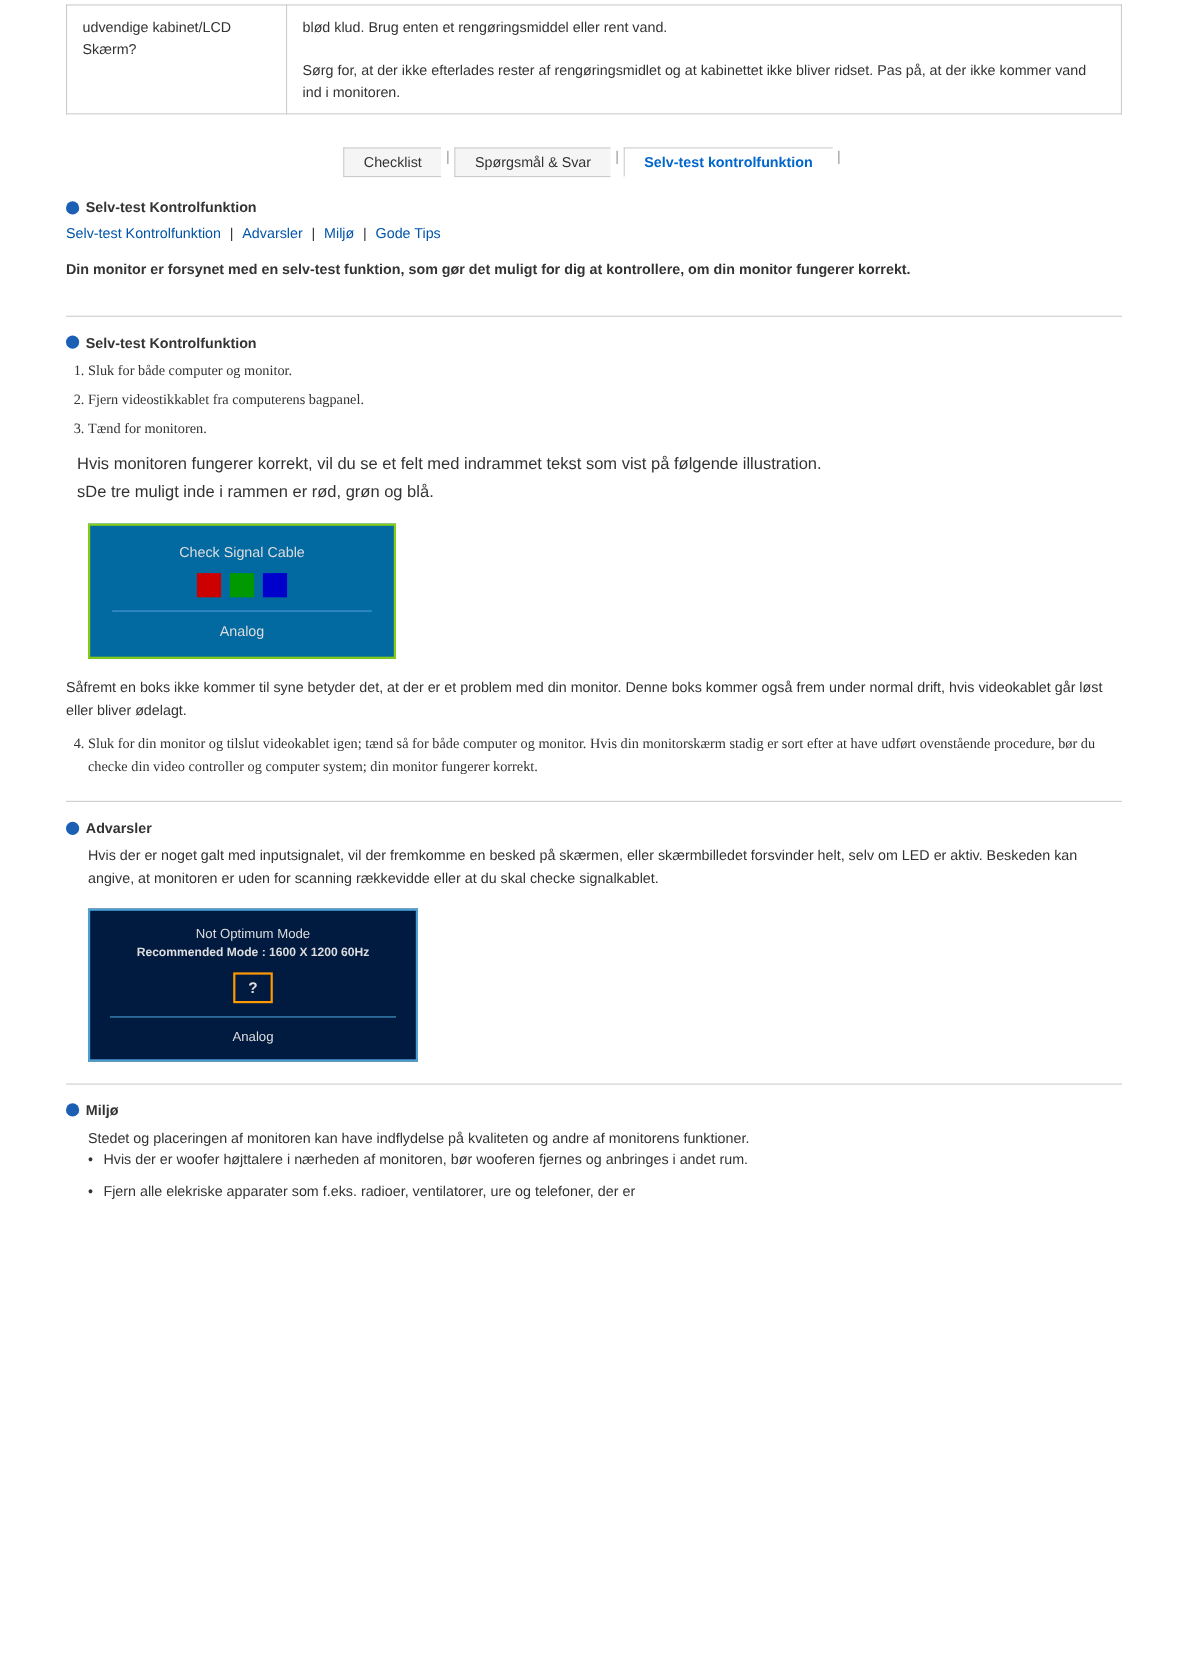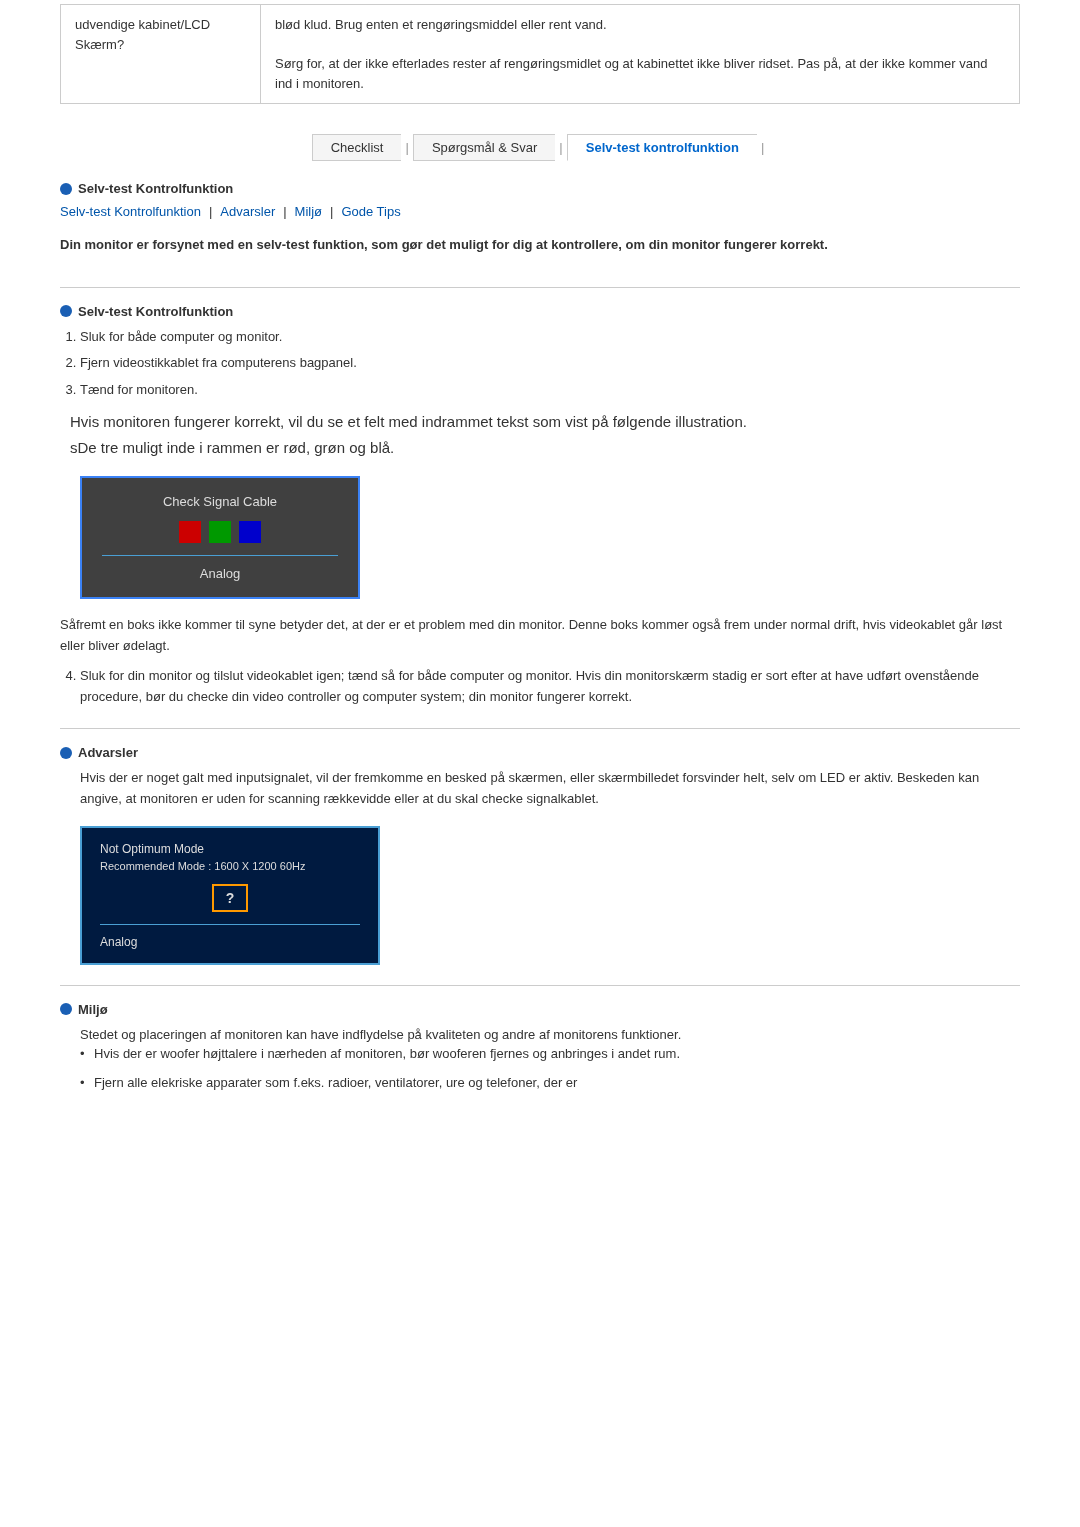--- a/index.html
+++ b/index.html
@@ -32,21 +32,20 @@
       line-height: 1.5;
     }
     .top-table td:first-child {
       width: 200px;
     }
 
     
     .nav-tabs {
       display: flex;
       justify-content: center;
-      align-items: center;
       gap: 0;
       margin-bottom: 20px;
       border-bottom: none;
     }
     .nav-tab {
       padding: 5px 18px;
       font-size: 13px;
       color: #333;
       border: 1px solid #ccc;
       border-right: none;
@@ -123,32 +122,33 @@
 
     
     .numbered-list {
       margin-left: 20px;
       margin-bottom: 10px;
     }
     .numbered-list li {
       font-size: 13px;
       line-height: 1.6;
       margin-bottom: 6px;
+      font-family: Liberation Serif, serif;
     }
     .list-continuation {
       margin-left: 10px;
       font-size: 15px;
       line-height: 1.5;
       margin-bottom: 4px;
     }
 
     
     .signal-box {
-      border: 2px solid #3b82f6;
-      background: #404040;
+      border: 2px solid #84cc16;
+      background: #0369a1;
       width: 280px;
       margin: 16px 0 16px 20px;
       padding: 16px 20px;
       text-align: center;
     }
     .signal-box-title {
       color: #ddd;
       font-size: 13px;
       margin-bottom: 12px;
     }
@@ -169,31 +169,32 @@
       padding-top: 10px;
     }
 
     
     .advarsler-box {
       border: 2px solid #4a9fd4;
       background: #001a40;
       width: 300px;
       margin: 16px 0 16px 20px;
       padding: 14px 18px;
-      text-align: left;
+      text-align: center;
     }
     .advarsler-box-title {
       color: #ddd;
       font-size: 12px;
       margin-bottom: 4px;
     }
     .advarsler-box-subtitle {
       color: #ddd;
       font-size: 11px;
       margin-bottom: 12px;
+      font-weight: bold;
     }
     .question-box {
       border: 2px solid #f90;
       width: 36px;
       height: 28px;
       margin: 0 auto 12px auto;
       display: flex;
       align-items: center;
       justify-content: center;
       color: #ddd;

